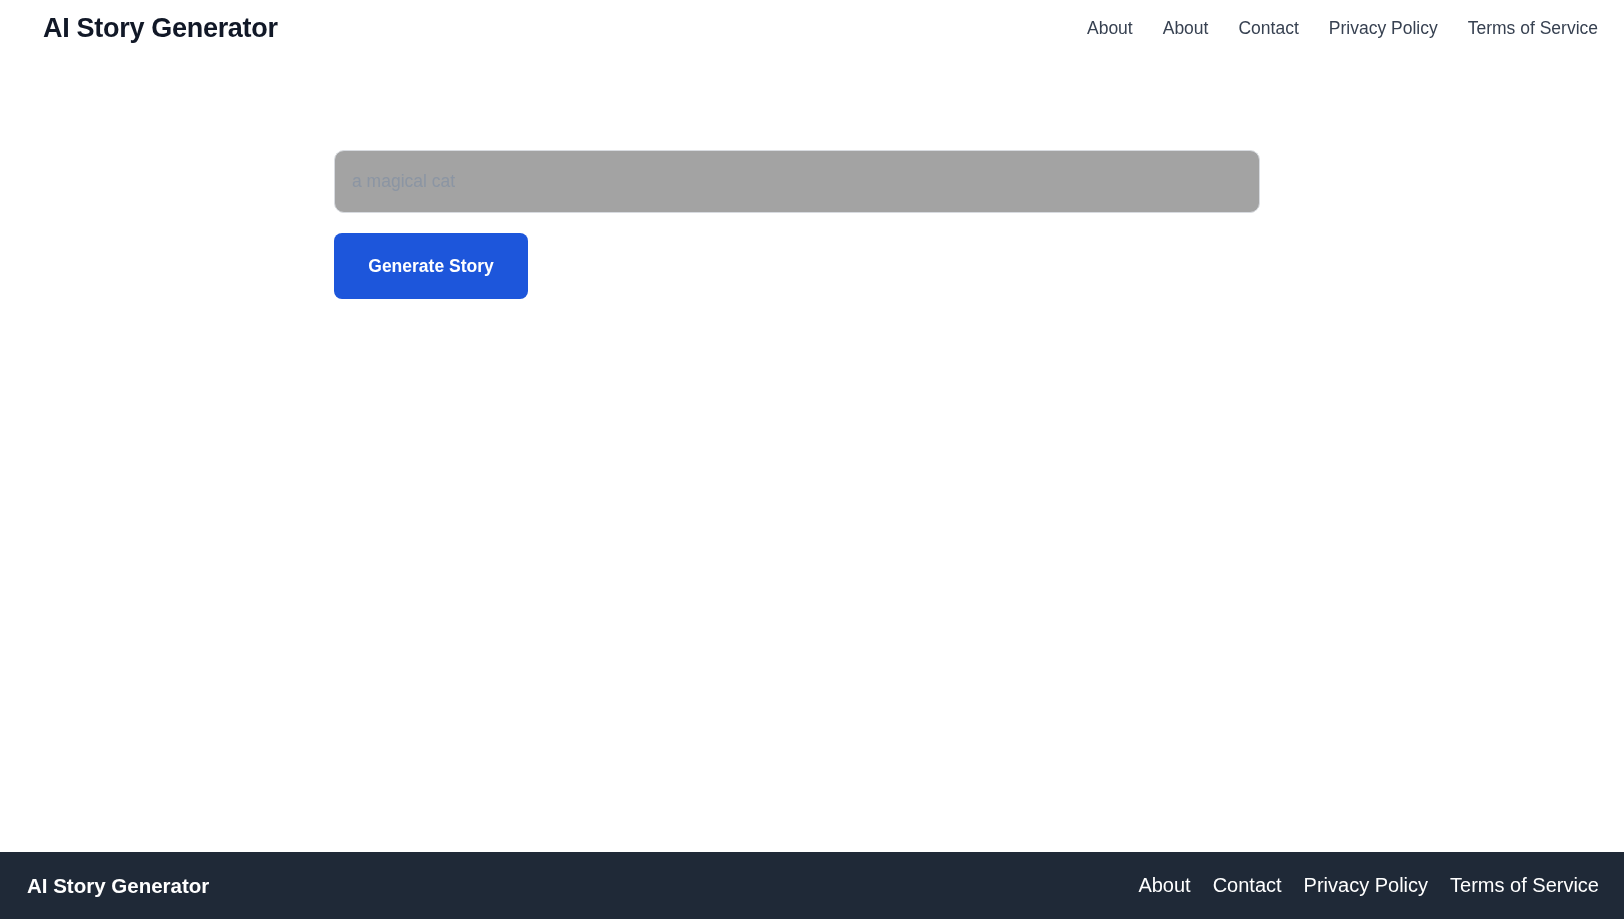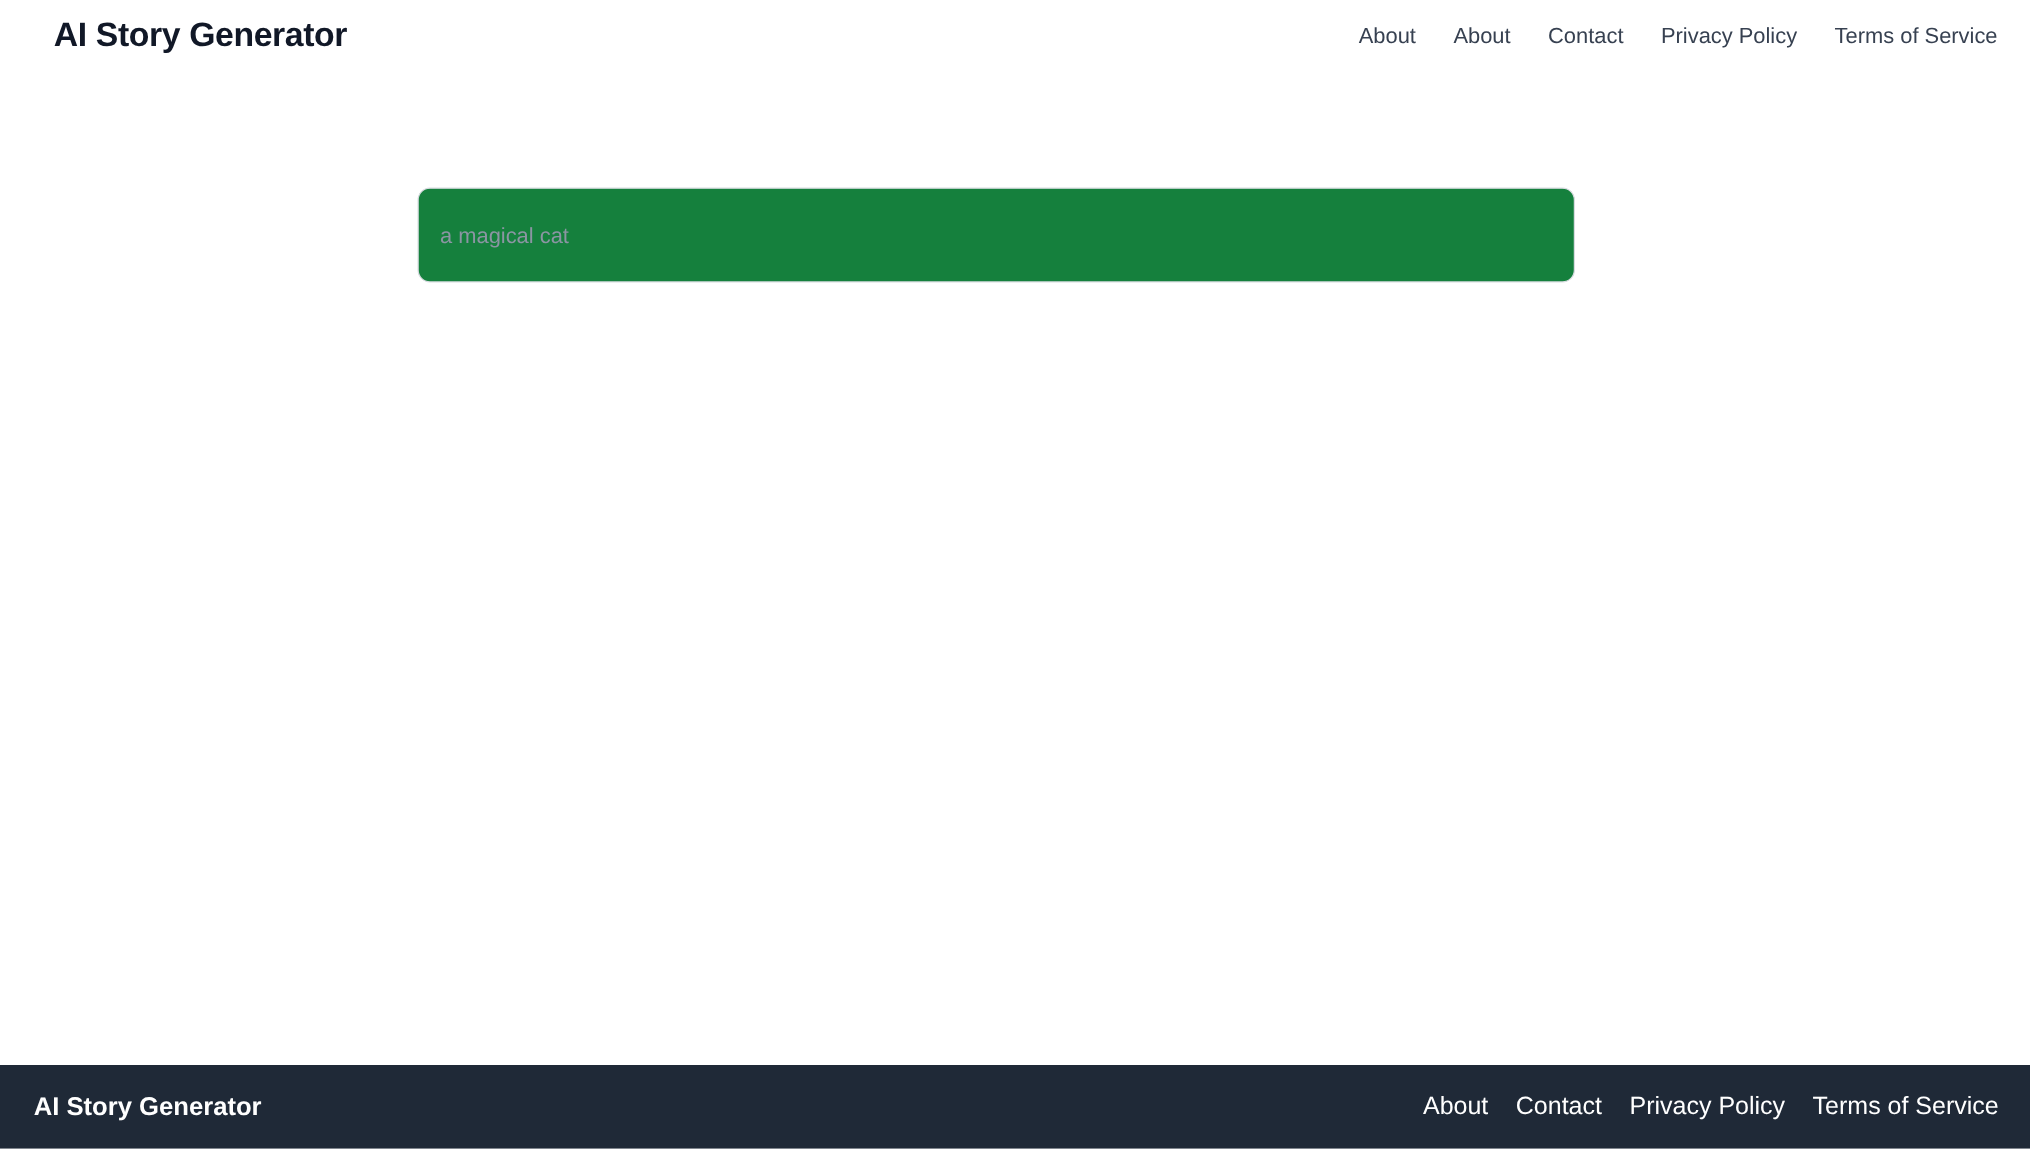--- a/index.html
+++ b/index.html
@@ -49,29 +49,29 @@
   }
   .form-label {
     display: block;
     font-size: 21px;
     font-weight: bold;
     color: #111827;
     margin-bottom: 9px;
   }
   .story-input {
     width: 100%;
-    height: 76px;
+    height: 63px;
     border: 1px solid #d8dbe0;
     border-radius: 10px;
     padding: 0 17px;
     font-size: 17.5px;
     font-family: "Liberation Sans", sans-serif;
     color: #111827;
     outline: none;
-    background: #15803d;
+    background: #a3a3a3;
   }
   .story-input::placeholder { color: #8b95a3; opacity: 1; }
   .generate-btn {
     margin-top: 20px;
     width: 194px;
     height: 66px;
     background: #1d56db;
     color: #ffffff;
     font-size: 17.5px;
     font-weight: bold;
@@ -119,20 +119,23 @@
     <a href="#">About</a>
     <a href="#">Contact</a>
     <a href="#">Privacy Policy</a>
     <a href="#">Terms of Service</a>
   </nav>
 </header>
 
 <main class="main-area">
   <div class="form-wrap">
     <input id="story-prompt" class="story-input" type="text" placeholder="a magical cat" style="">
+    <div>
+      <button class="generate-btn" type="button">Generate Story</button>
+    </div>
   </div>
 </main>
 
 <footer class="site-footer">
   <div class="footer-brand">AI Story Generator</div>
   <nav class="footer-nav">
     <a href="#">About</a>
     <a href="#">Contact</a>
     <a href="#">Privacy Policy</a>
     <a href="#">Terms of Service</a>

